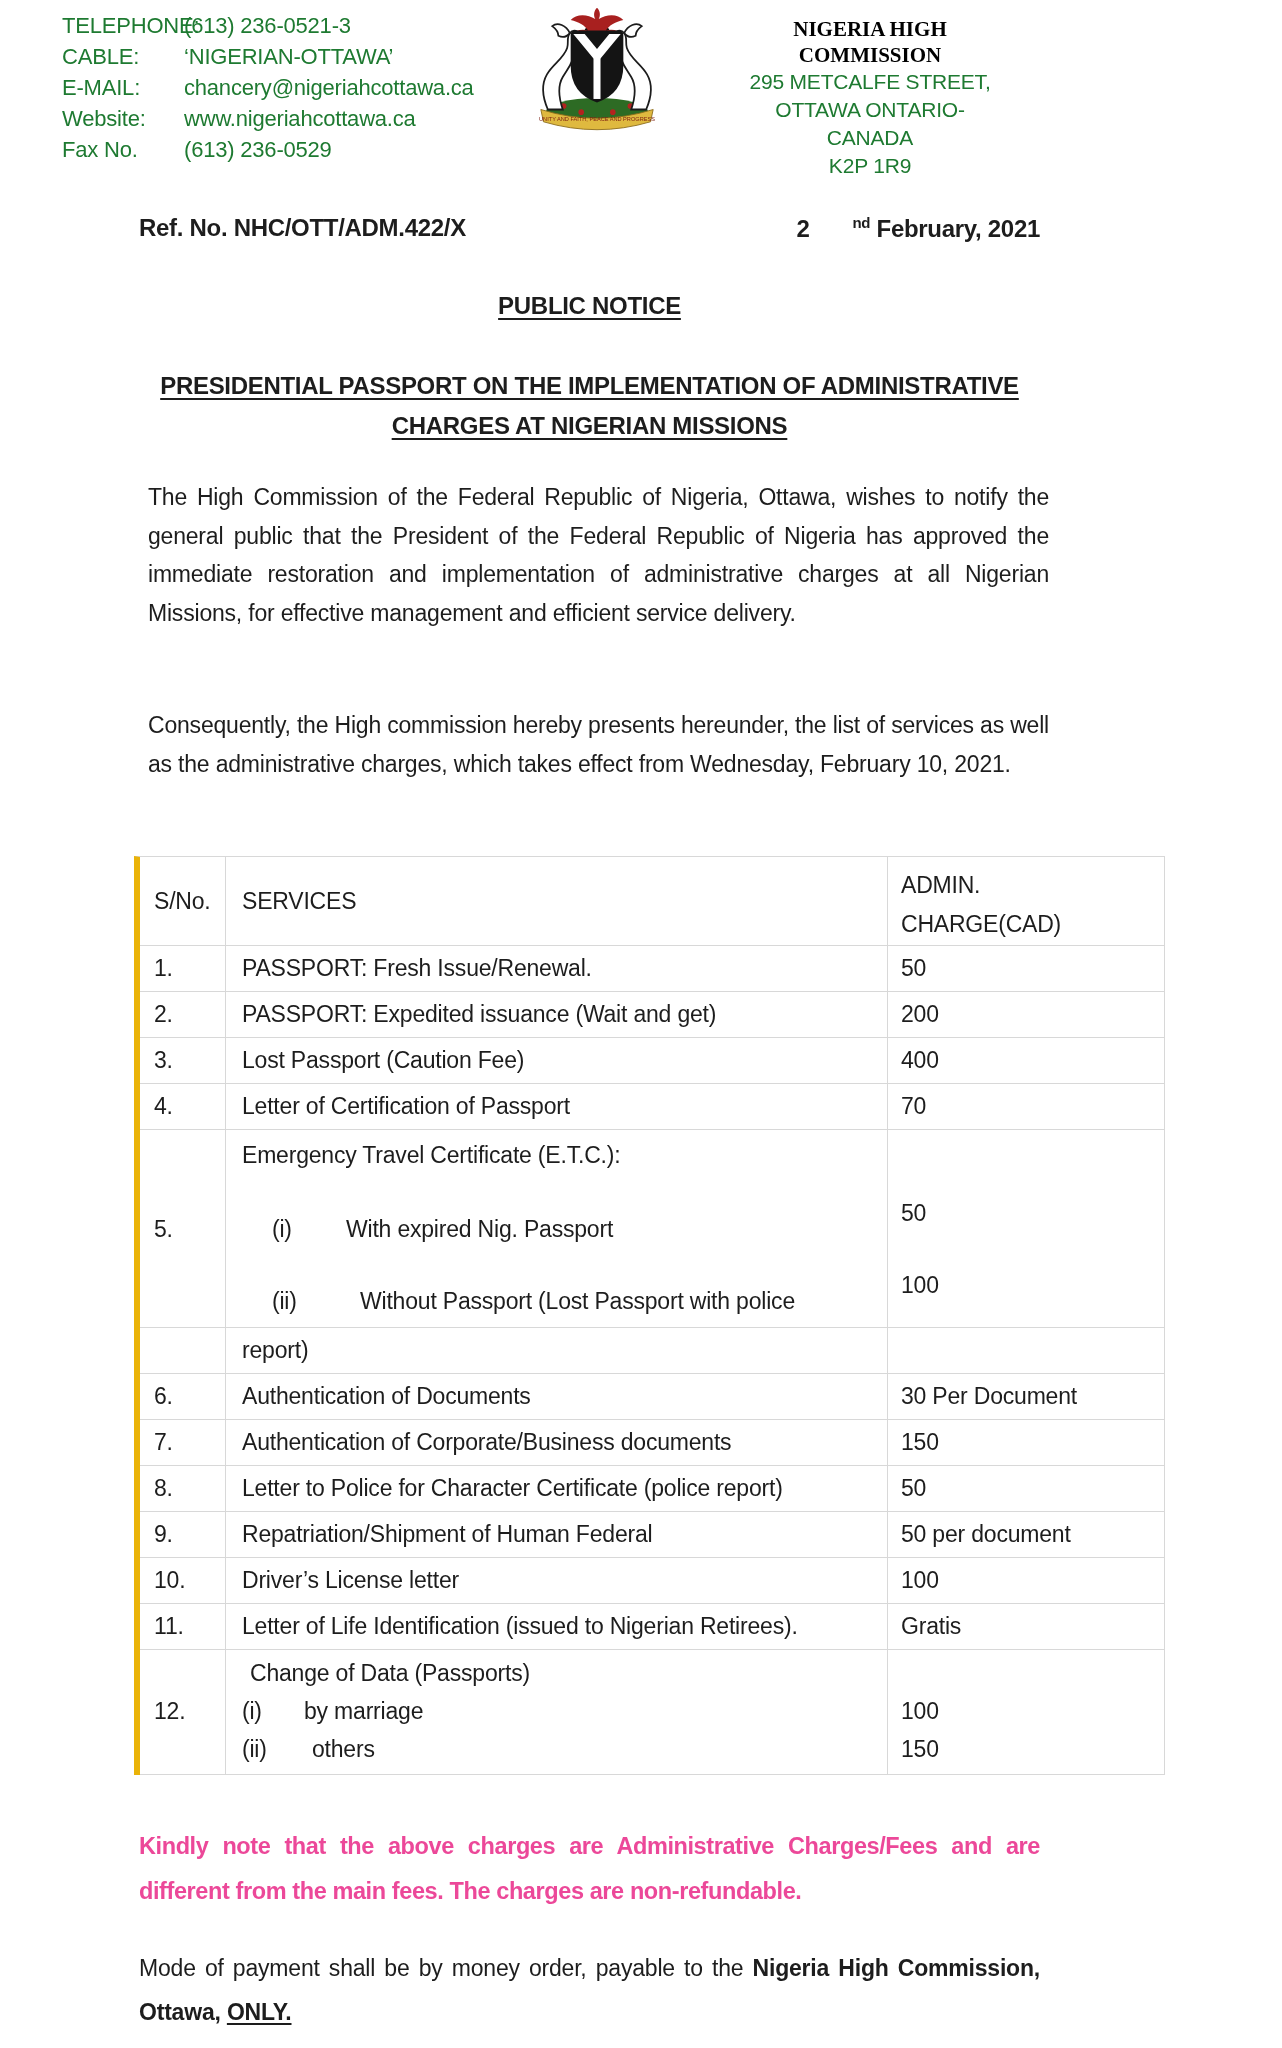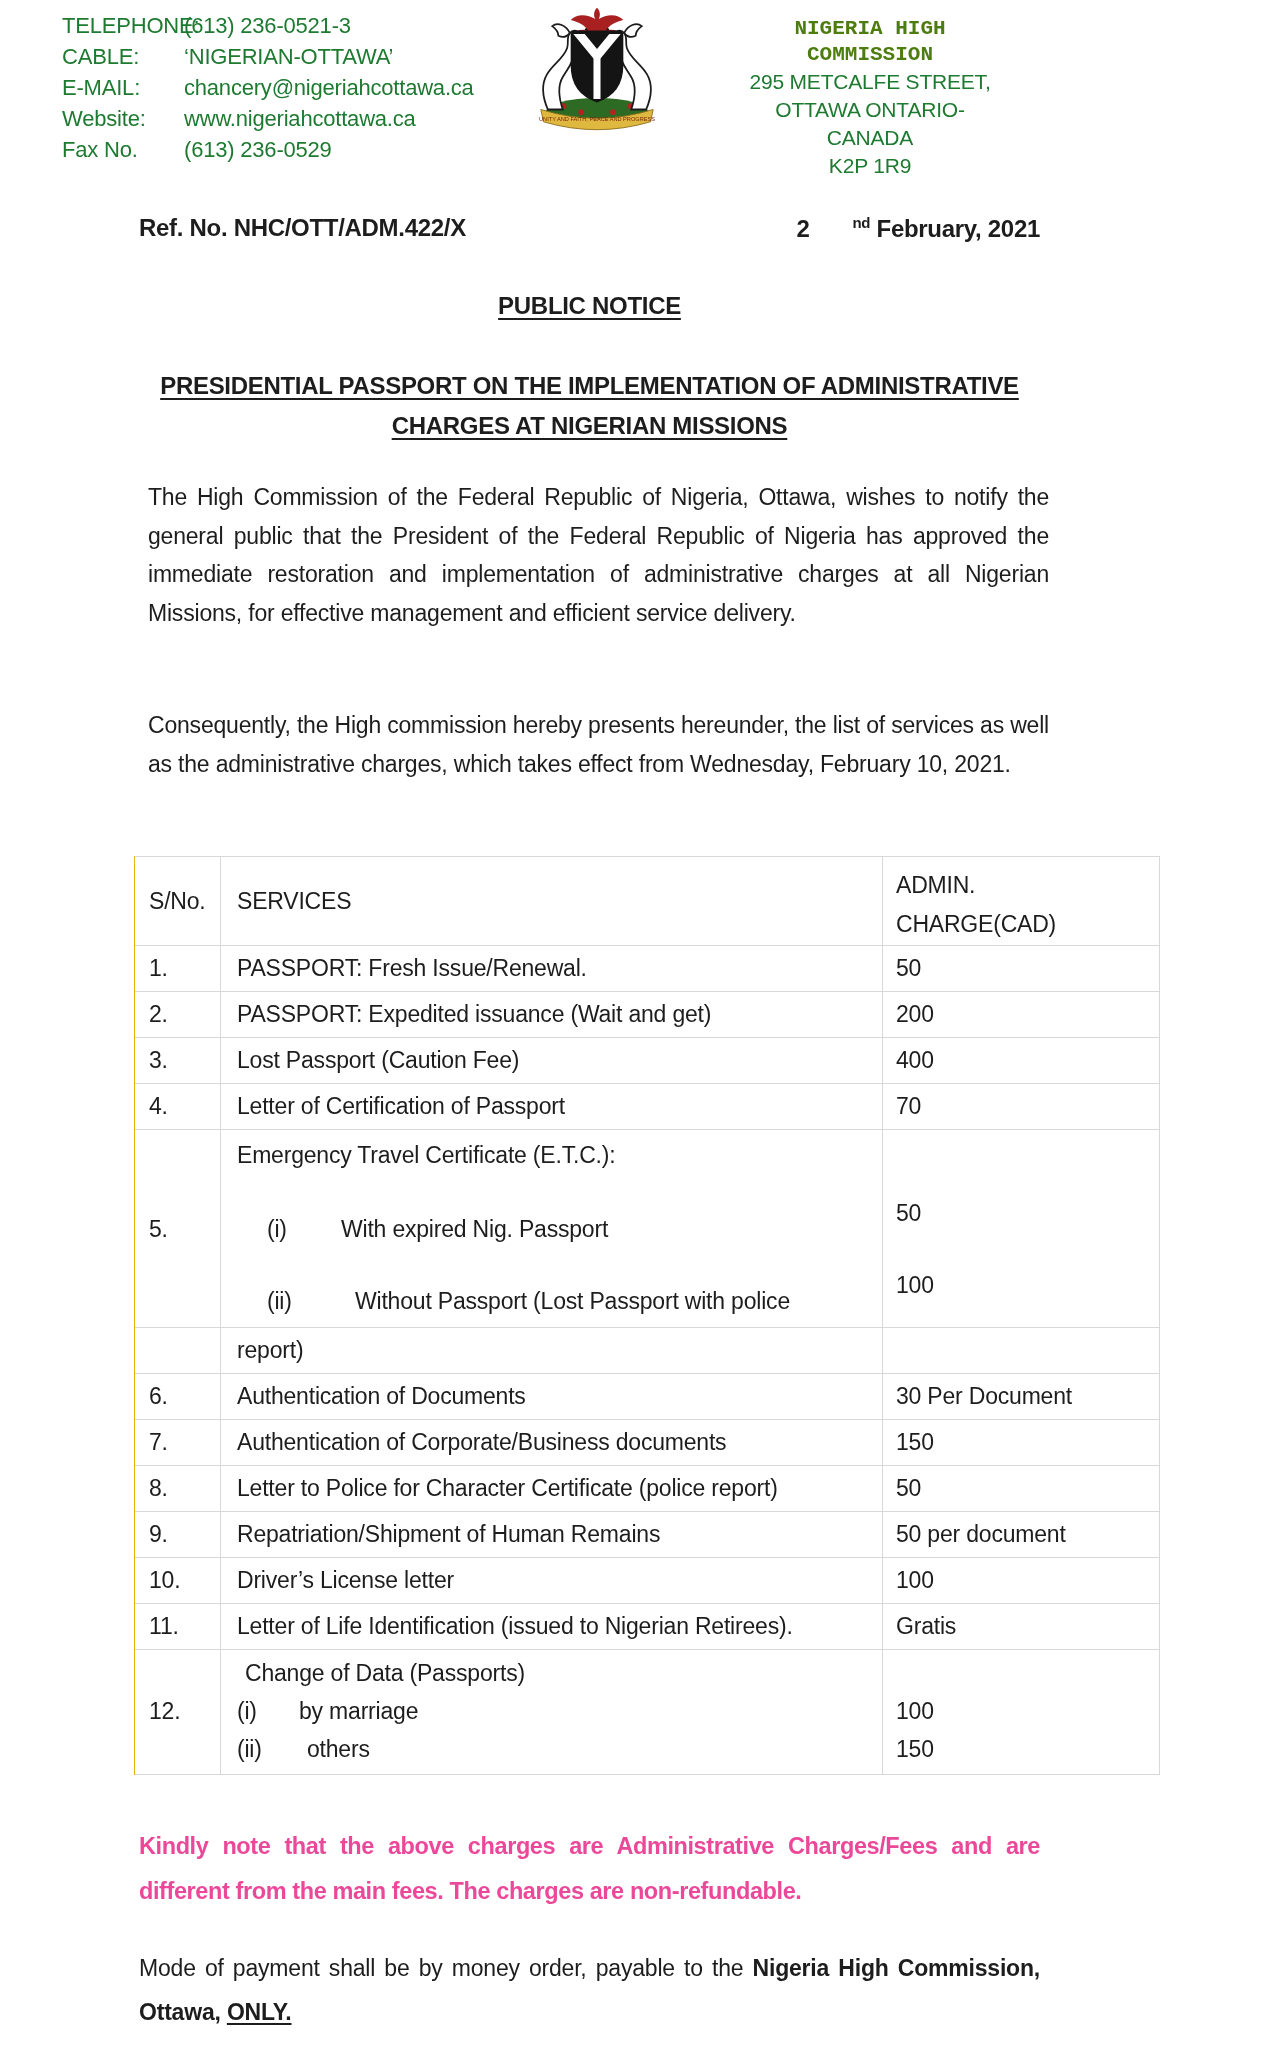--- a/index.html
+++ b/index.html
@@ -11,38 +11,38 @@
     color:#1d1d1d;
     overflow:hidden;
   }
   
   .letterhead{position:absolute;left:0;top:0;width:1282px;height:160px;}
   .contact{position:absolute;left:62px;top:10px;font-size:22px;line-height:31px;color:#1e7a31;letter-spacing:-0.2px;}
   .contact .row{display:flex;}
   .contact .lab{display:inline-block;width:122px;flex:none;}
   .emblem{position:absolute;left:518px;top:4px;width:158px;height:132px;}
   .mission{position:absolute;left:740px;top:16px;width:260px;text-align:center;}
-  .mission .name{font-family:Liberation Mono, monospace;font-weight:bold;font-size:21px;color:#4d7c0f;line-height:26px;}
+  .mission .name{font-family:Liberation Serif, serif;font-weight:bold;font-size:21px;color:#000000;line-height:26px;}
   .mission .addr{font-size:21px;color:#1e7a31;line-height:28px;letter-spacing:-0.2px;}
   
   .refrow{position:absolute;left:139px;top:214px;width:901px;display:flex;justify-content:space-between;font-weight:bold;font-size:24px;letter-spacing:-0.3px;}
   .refrow sup{font-size:15px;margin-left:43px;}
   
   .pn{position:absolute;left:139px;top:292px;width:901px;text-align:center;font-weight:bold;font-size:24px;letter-spacing:-0.3px;}
   .pn span,.title span{text-decoration:underline;text-decoration-thickness:2px;text-underline-offset:4px;}
   .title{position:absolute;left:139px;top:366px;width:901px;text-align:center;font-weight:bold;font-size:24px;line-height:40px;letter-spacing:-0.3px;}
   
   .para{position:absolute;left:148px;width:901px;font-size:23px;line-height:38.5px;text-align:justify;letter-spacing:-0.2px;}
   .p1{top:478px;}
   .p2{top:706px;}
   
   .tbl{
     position:absolute;left:134px;top:856px;width:1025px;
     display:grid;grid-template-columns:86px 662px 277px;
-    border-top:1px solid #d8d8d8;border-left:1px solid #eab308;
+    border-top:1px solid #d8d8d8;border-left:6px solid #eab308;
     font-size:23px;letter-spacing:-0.2px;
   }
   .cell{border-right:1px solid #d8d8d8;border-bottom:1px solid #d8d8d8;box-sizing:border-box;display:flex;align-items:center;}
   .cell.sno{padding-left:14px;}
   .cell.svc{padding-left:16px;padding-right:8px;}
   .cell.chg{padding-left:13px;}
   .h-head{height:89px;}
   .h-std{height:46px;}
   .h-etc{height:198px;}
   .h-rep{height:46px;}
@@ -188,21 +188,21 @@
 
     <div class="cell sno h-std">7.</div>
     <div class="cell svc h-std">Authentication of Corporate/Business documents</div>
     <div class="cell chg h-std">150</div>
 
     <div class="cell sno h-std">8.</div>
     <div class="cell svc h-std">Letter to Police for Character Certificate (police report)</div>
     <div class="cell chg h-std">50</div>
 
     <div class="cell sno h-std">9.</div>
-    <div class="cell svc h-std">Repatriation/Shipment of Human Remains</div>
+    <div class="cell svc h-std">Repatriation/Shipment of Human Federal</div>
     <div class="cell chg h-std">50 per document</div>
 
     <div class="cell sno h-std">10.</div>
     <div class="cell svc h-std">Driver’s License letter</div>
     <div class="cell chg h-std">100</div>
 
     <div class="cell sno h-std">11.</div>
     <div class="cell svc h-std">Letter of Life Identification (issued to Nigerian Retirees).</div>
     <div class="cell chg h-std">Gratis</div>
 

